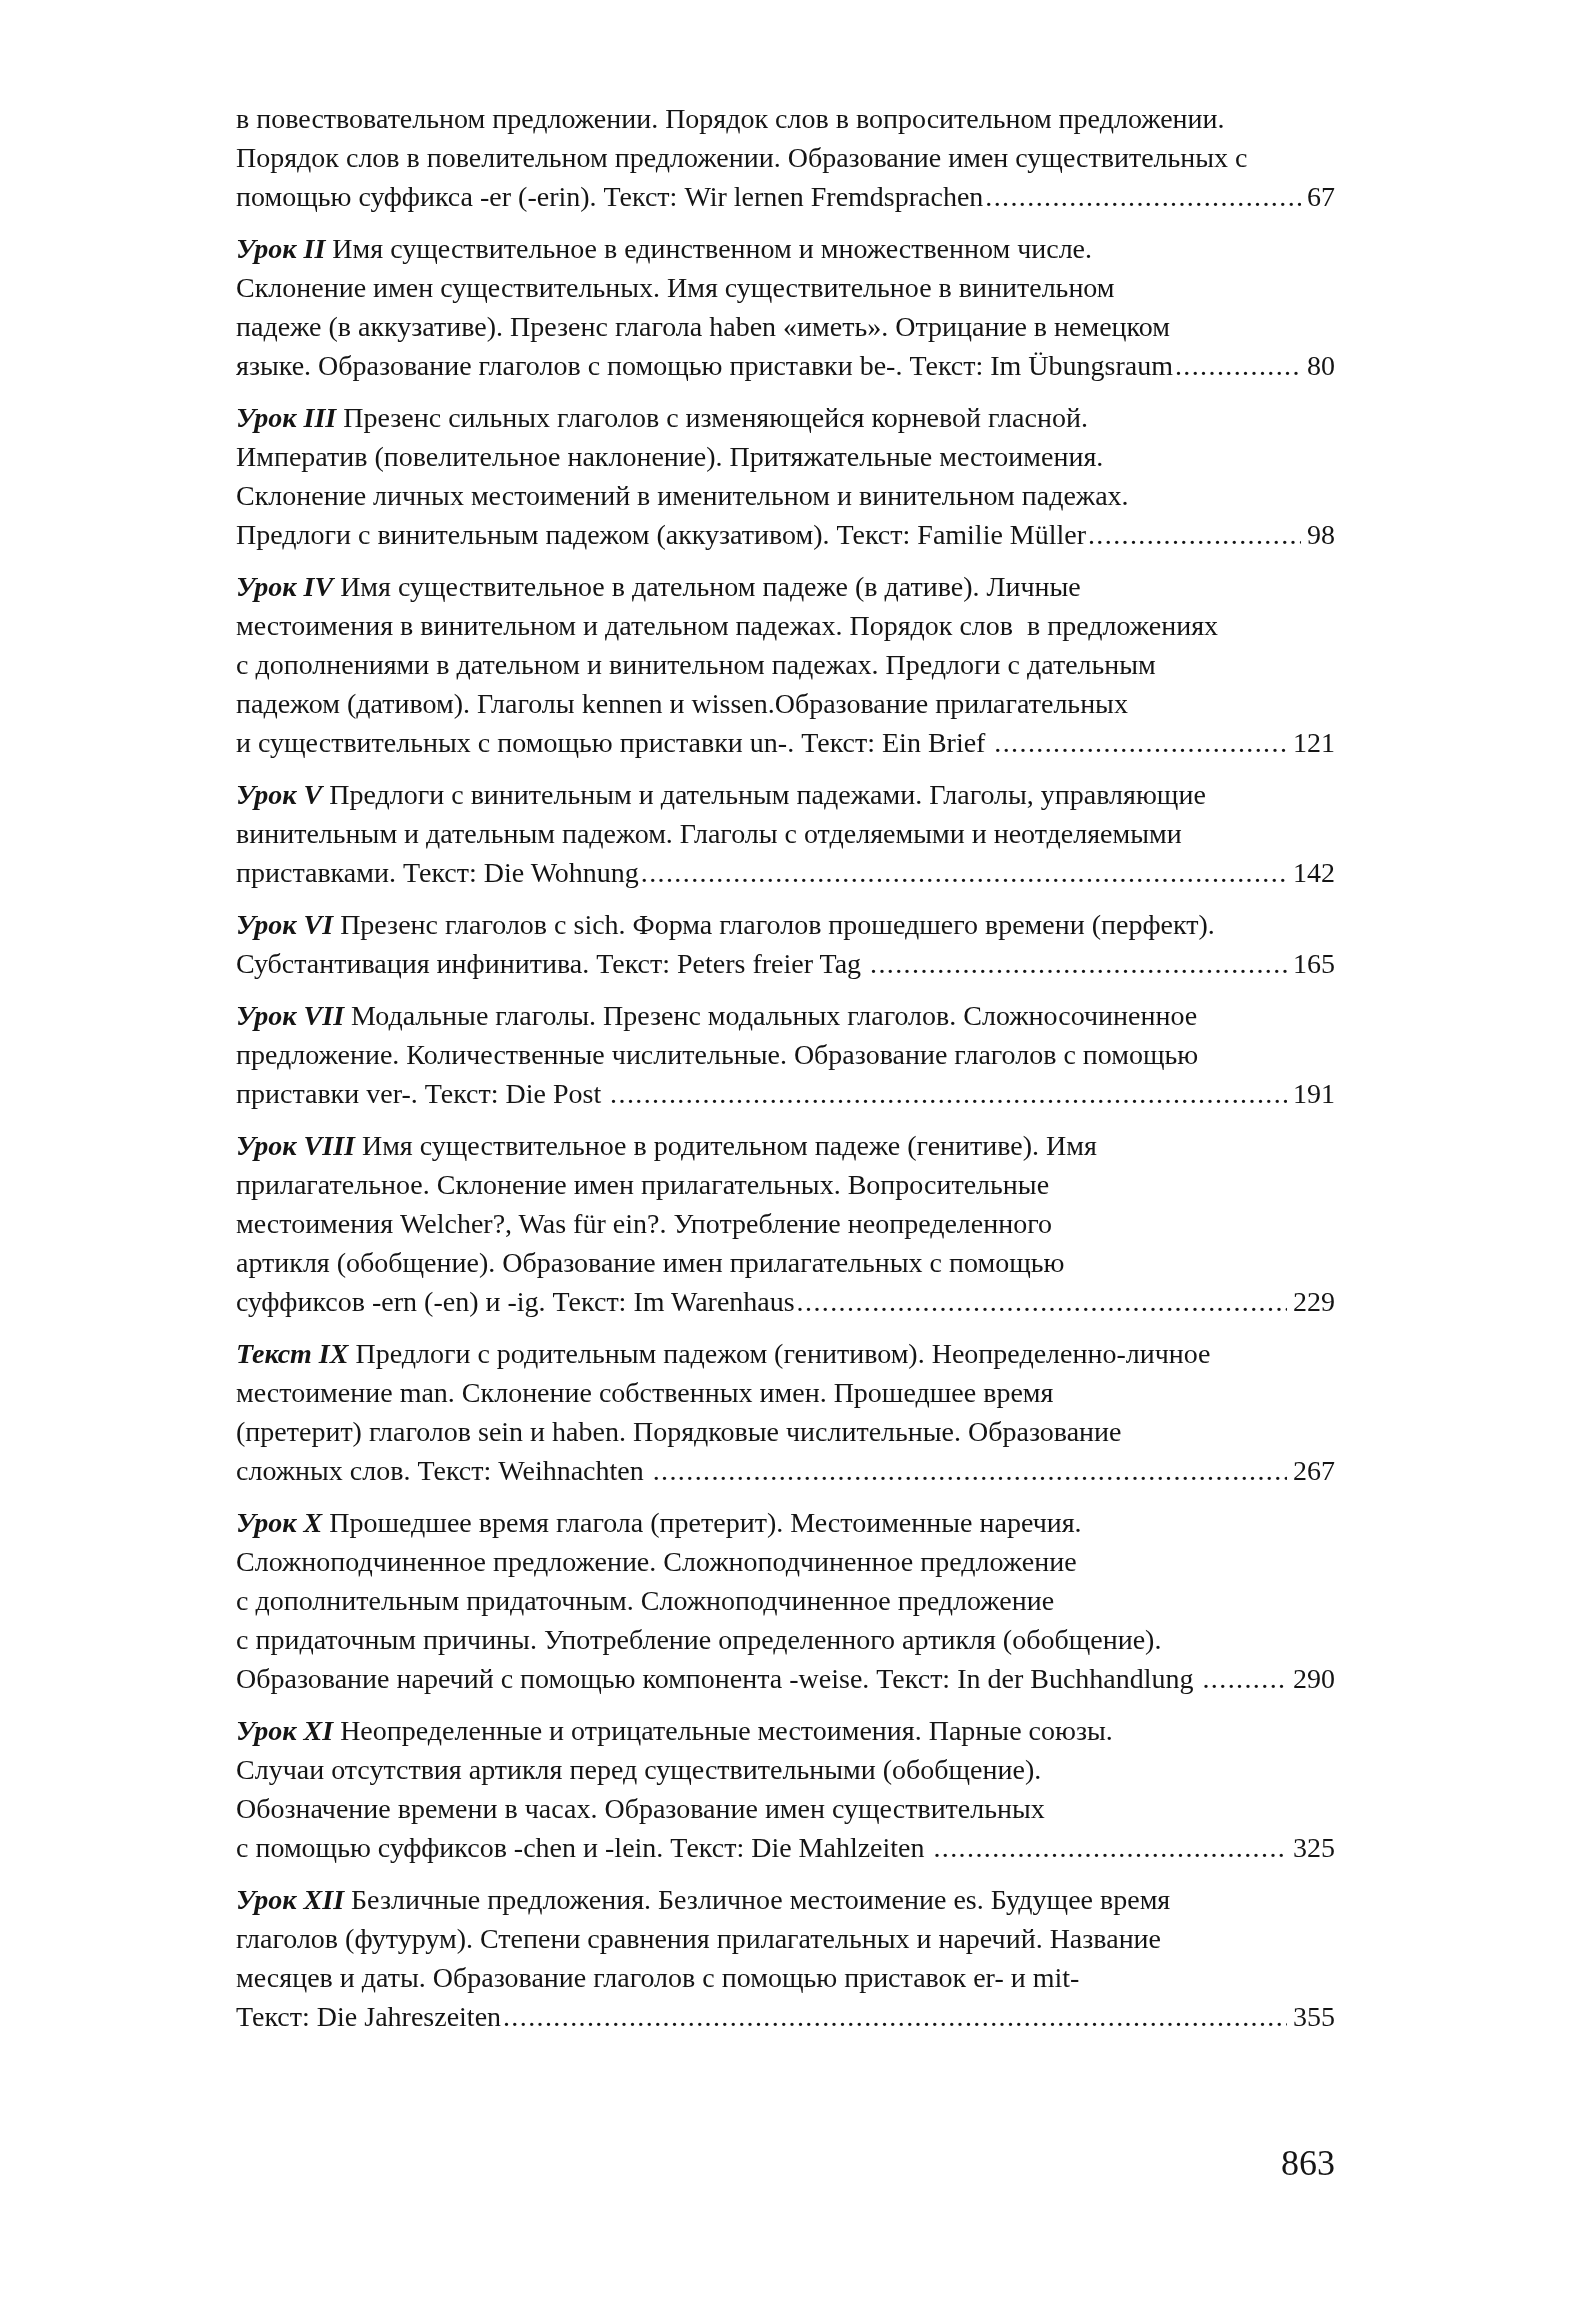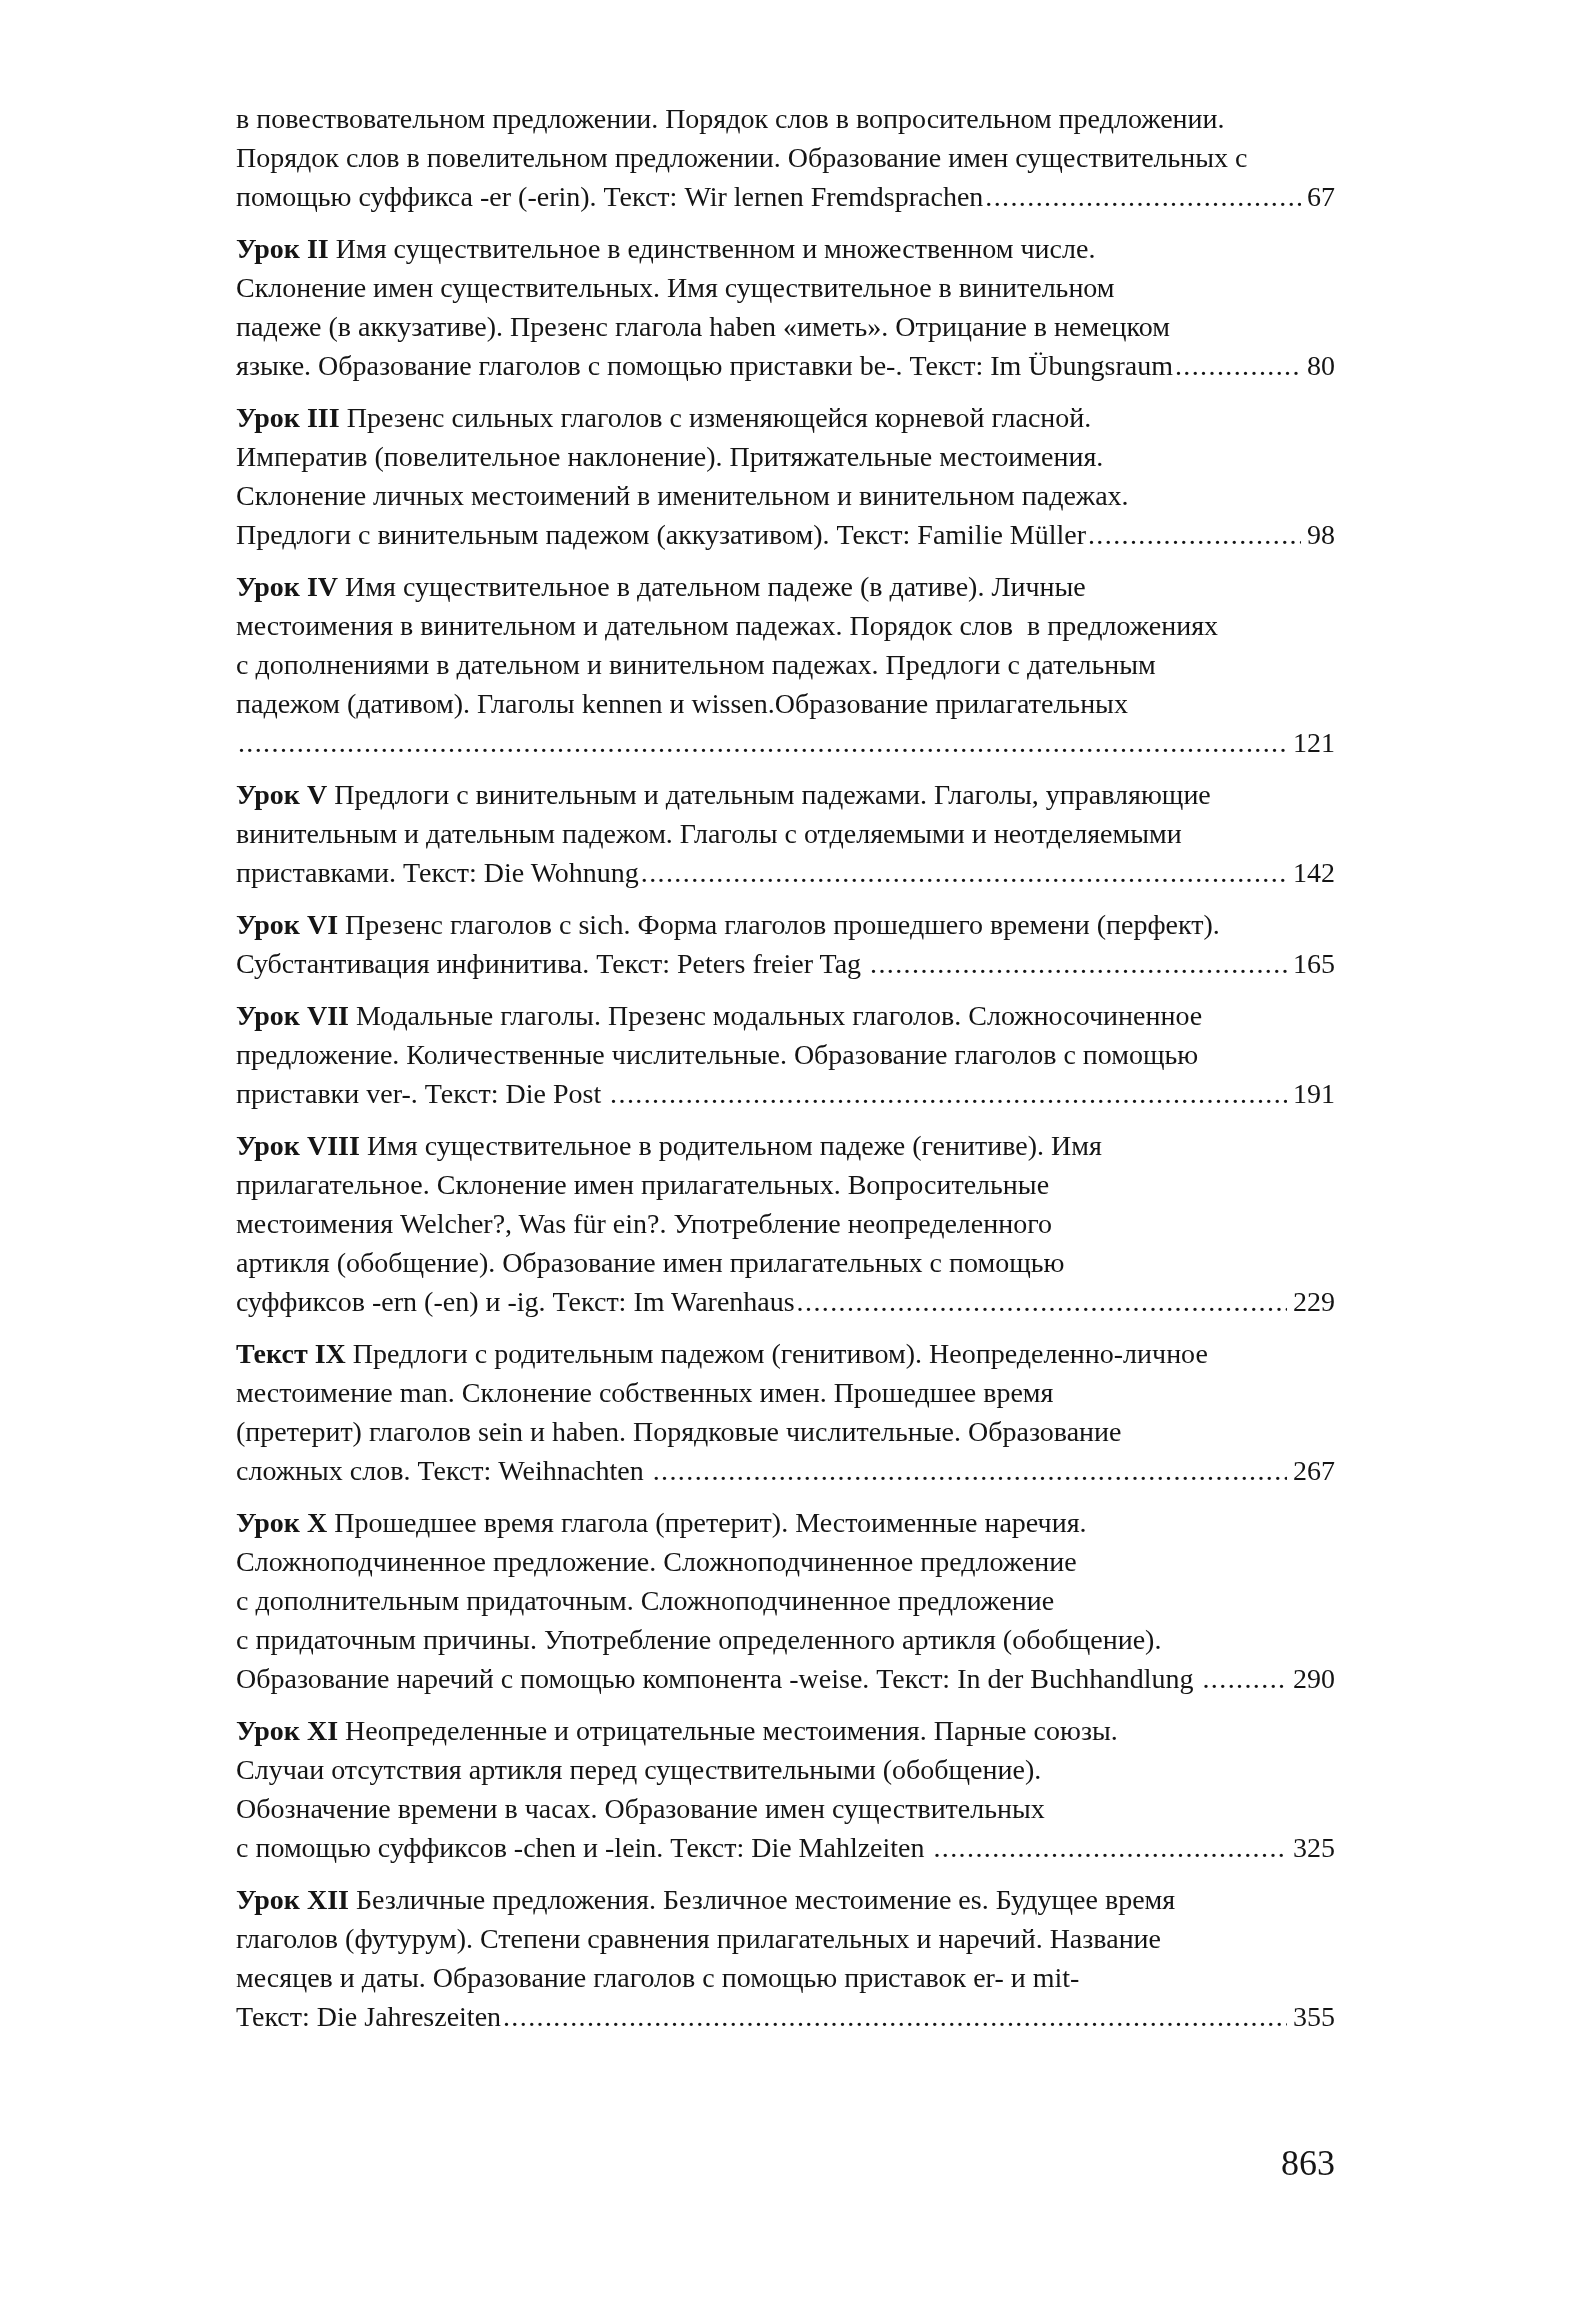--- a/index.html
+++ b/index.html
@@ -31,21 +31,21 @@
   .line-last .txt { white-space: pre; flex: 0 0 auto; }
   .dots {
     flex: 1 1 auto;
     min-width: 7.5px;
     overflow: hidden;
     white-space: nowrap;
     letter-spacing: 1.4px;
     padding: 0 1.9px;
   }
   .pg { flex: 0 0 auto; padding-left: 5.6px; }
-  .lead { font-weight: bold; }
+  .lead { font-weight: bold; font-style: italic; }
   .page-number {
     position: absolute;
     right: 180px;
     top: 2144px;
     font-size: 36px;
   }
 </style>
 </head>
 <body>
 
@@ -82,20 +82,21 @@
       <span class="pg">98</span>
     </div>
   </div>
 
   <div class="entry">
     <div class="line"><b class="lead">Урок IV</b> Имя существительное в дательном падеже (в дативе). Личные</div>
         <div class="line">местоимения в винительном и дательном падежах. Порядок слов  в предложениях</div>
         <div class="line">с дополнениями в дательном и винительном падежах. Предлоги с дательным</div>
         <div class="line">падежом (дативом). Глаголы kennen и wissen.Образование прилагательных</div>
         <div class="line line-last">
+      <span class="txt">и существительных с помощью приставки un-. Текст: Ein Brief </span>
       <span class="dots">............................................................................................................................................................................................................................................................................................................</span>
       <span class="pg">121</span>
     </div>
   </div>
 
   <div class="entry">
     <div class="line"><b class="lead">Урок V</b> Предлоги с винительным и дательным падежами. Глаголы, управляющие</div>
         <div class="line">винительным и дательным падежом. Глаголы с отделяемыми и неотделяемыми</div>
         <div class="line line-last">
       <span class="txt">приставками. Текст: Die Wohnung</span>

